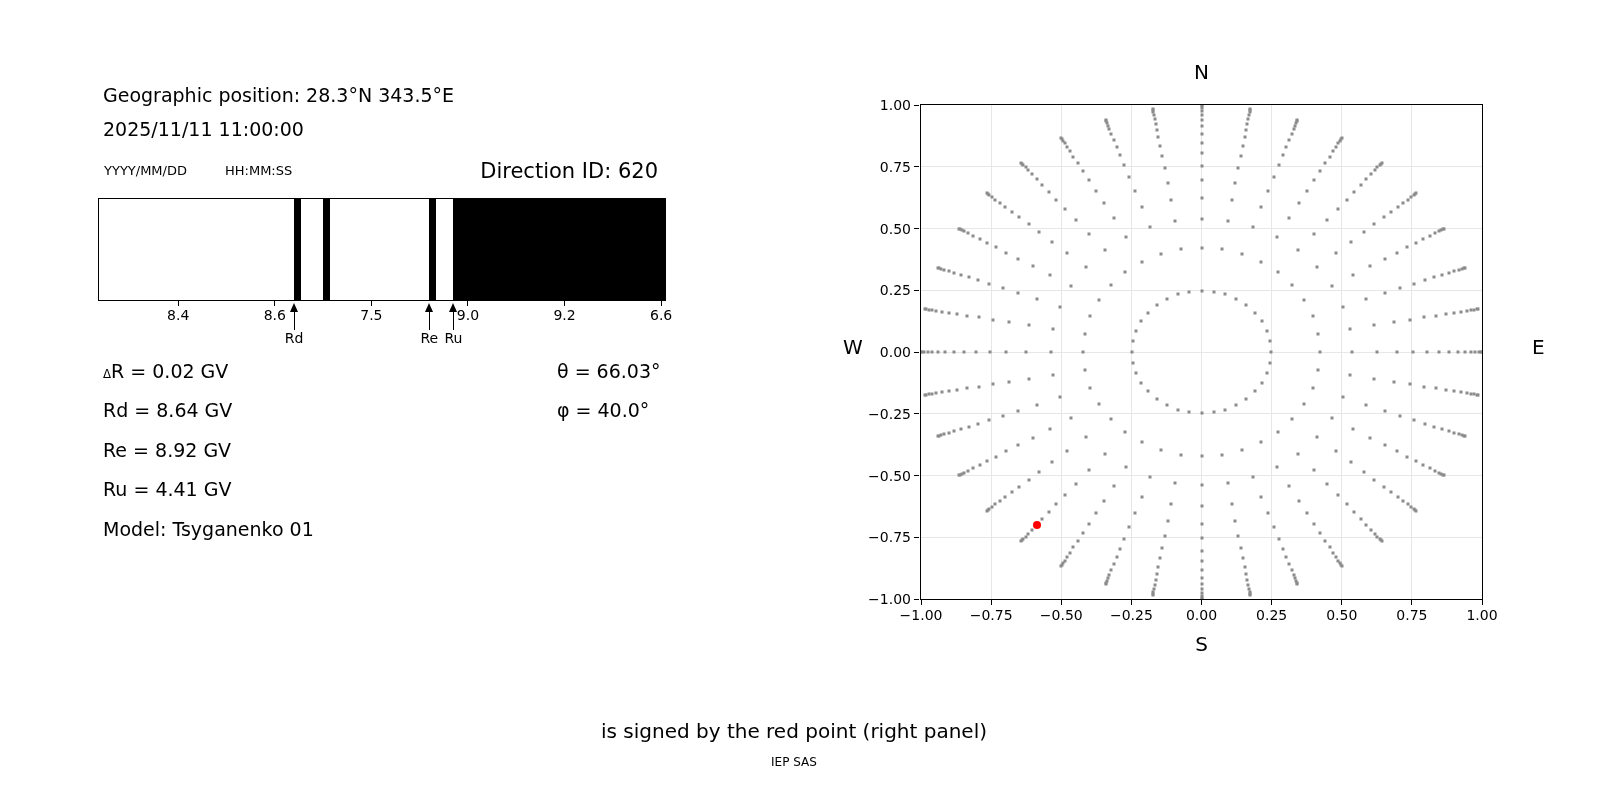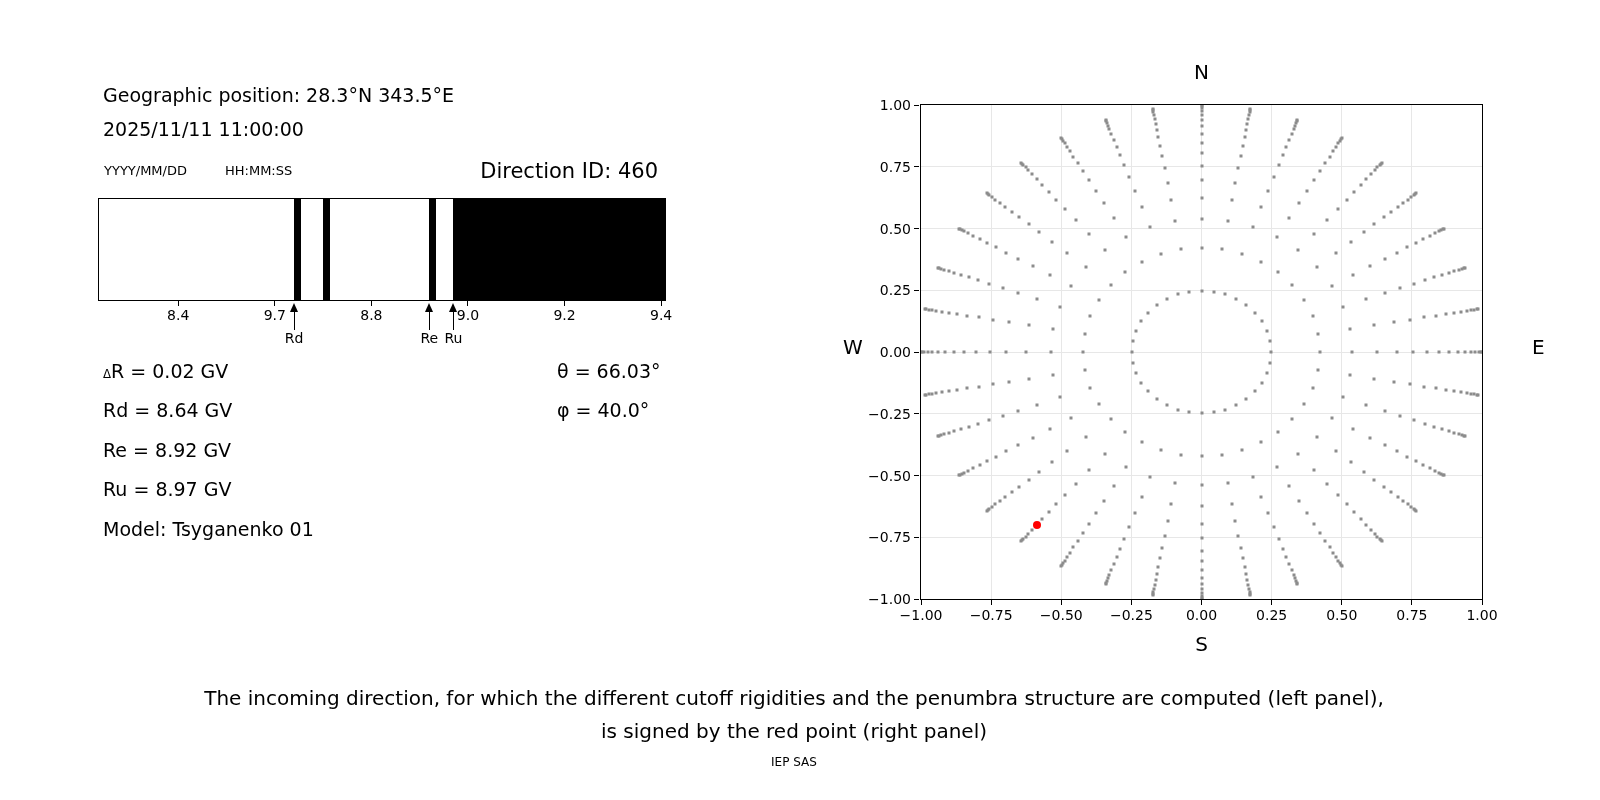--- a/index.html
+++ b/index.html
@@ -33,35 +33,35 @@
   #caption-line2{top:719px;font-size:20px;}
   #credit{top:755px;font-size:12px;}
 </style>
 </head>
 <body>
 
 <div class="abs t19" style="left:103px;top:85px">Geographic position: 28.3°N 343.5°E</div>
 <div class="abs t19" style="left:103px;top:119px">2025/11/11 11:00:00</div>
 <div class="abs t13" style="left:104px;top:164px">YYYY/MM/DD</div>
 <div class="abs t13" style="left:225px;top:164px">HH:MM:SS</div>
-<div class="abs t21" id="dir-id">Direction ID: 460</div>
+<div class="abs t21" id="dir-id">Direction ID: 620</div>
 
 <div class="abs" id="penumbra-plot">
     <div class="band" style="left: 195.106px; width: 6.76109px; background: rgb(0, 0, 0);"></div>
     <div class="band" style="left: 224.082px; width: 6.76109px; background: rgb(0, 0, 0);"></div>
     <div class="band" style="left: 330.328px; width: 6.76109px; background: rgb(0, 0, 0);"></div>
     <div class="band" style="left: 353.509px; width: 212.491px; background: rgb(0, 0, 0);"></div>
   </div>
 
 <div class="abs t19" style="left:103px;top:361px">
   <span class="sub-delta">Δ</span><span>R = 0.02 GV</span>
 </div>
 <div class="abs t19" style="left:103px;top:400px">Rd = 8.64 GV</div>
 <div class="abs t19" style="left:103px;top:440px">Re = 8.92 GV</div>
-<div class="abs t19" style="left:103px;top:479px">Ru = 8.97 GV</div>
+<div class="abs t19" style="left:103px;top:479px">Ru = 4.41 GV</div>
 <div class="abs t19" style="left:103px;top:519px">Model: Tsyganenko 01</div>
 <div class="abs t19" style="left:557px;top:361px">θ = 66.03°</div>
 <div class="abs t19" style="left:557px;top:400px">φ = 40.0°</div>
 
 <div class="abs" id="sky-plot">
     <div class="gridline-v" style="left: 69.625px;"></div>
     <div class="gridline-h" style="top: 61.25px;"></div>
     <div class="gridline-v" style="left: 139.75px;"></div>
     <div class="gridline-h" style="top: 123px;"></div>
     <div class="gridline-v" style="left: 209.875px;"></div>
@@ -647,37 +647,36 @@
     <div class="sky-dot" style="left: 539.916px; top: 287.279px; background: rgb(140, 140, 140);"></div>
     <div class="sky-dot" style="left: 545.579px; top: 288.158px; background: rgb(140, 140, 140);"></div>
     <div class="sky-dot" style="left: 550.054px; top: 288.853px; background: rgb(140, 140, 140);"></div>
     <div class="sky-dot" style="left: 553.341px; top: 289.364px; background: rgb(140, 140, 140);"></div>
     <div class="sky-dot" style="left: 555.523px; top: 289.702px; background: rgb(140, 140, 140);"></div>
     <div class="sky-dot" style="left: 556.6px; top: 289.87px; background: rgb(140, 140, 140);"></div>
     <div class="red-dot" style="left: 115.734px; top: 419.9px; background: rgb(255, 0, 0);"></div>
   </div>
 
 <div class="abs" id="caption-wrap">
-  <div id="caption-line1">The incoming direction, for which the different cutoff rigidities and the penumbra structure are computed (left panel),</div>
   <div id="credit">IEP SAS</div>
   <div id="caption-line2">is signed by the red point (right panel)</div>
 </div>
 
 <div class="pen-tick abs" style="left: 177.701px; top: 301px;"></div>
 <div class="vtick-label abs" style="left: 178.201px; top: 307px;">8.4</div>
 <div class="pen-tick abs" style="left: 274.288px; top: 301px;"></div>
-<div class="vtick-label abs" style="left: 274.788px; top: 307px;">9.7</div>
+<div class="vtick-label abs" style="left: 274.788px; top: 307px;">8.6</div>
 <div class="pen-tick abs" style="left: 370.875px; top: 301px;"></div>
-<div class="vtick-label abs" style="left: 371.375px; top: 307px;">8.8</div>
+<div class="vtick-label abs" style="left: 371.375px; top: 307px;">7.5</div>
 <div class="pen-tick abs" style="left: 467.462px; top: 301px;"></div>
 <div class="vtick-label abs" style="left: 467.962px; top: 307px;">9.0</div>
 <div class="pen-tick abs" style="left: 564.049px; top: 301px;"></div>
 <div class="vtick-label abs" style="left: 564.549px; top: 307px;">9.2</div>
 <div class="pen-tick abs" style="left: 660.637px; top: 301px;"></div>
-<div class="vtick-label abs" style="left: 661.137px; top: 307px;">9.4</div>
+<div class="vtick-label abs" style="left: 661.137px; top: 307px;">6.6</div>
 <div class="arr-head abs" style="left: 289.606px; top: 303px;"></div>
 <div class="arr-line abs" style="left: 293.606px; top: 311px; height: 19px;"></div>
 <div class="vtick-label abs" style="left: 294.106px; top: 330px;">Rd</div>
 <div class="arr-head abs" style="left: 424.828px; top: 303px;"></div>
 <div class="arr-line abs" style="left: 428.828px; top: 311px; height: 19px;"></div>
 <div class="vtick-label abs" style="left: 429.328px; top: 330px;">Re</div>
 <div class="arr-head abs" style="left: 448.974px; top: 303px;"></div>
 <div class="arr-line abs" style="left: 452.974px; top: 311px; height: 19px;"></div>
 <div class="vtick-label abs" style="left: 453.474px; top: 330px;">Ru</div>
 <div class="sky-xtick abs" style="left: 920.5px; top: 600px;"></div>

